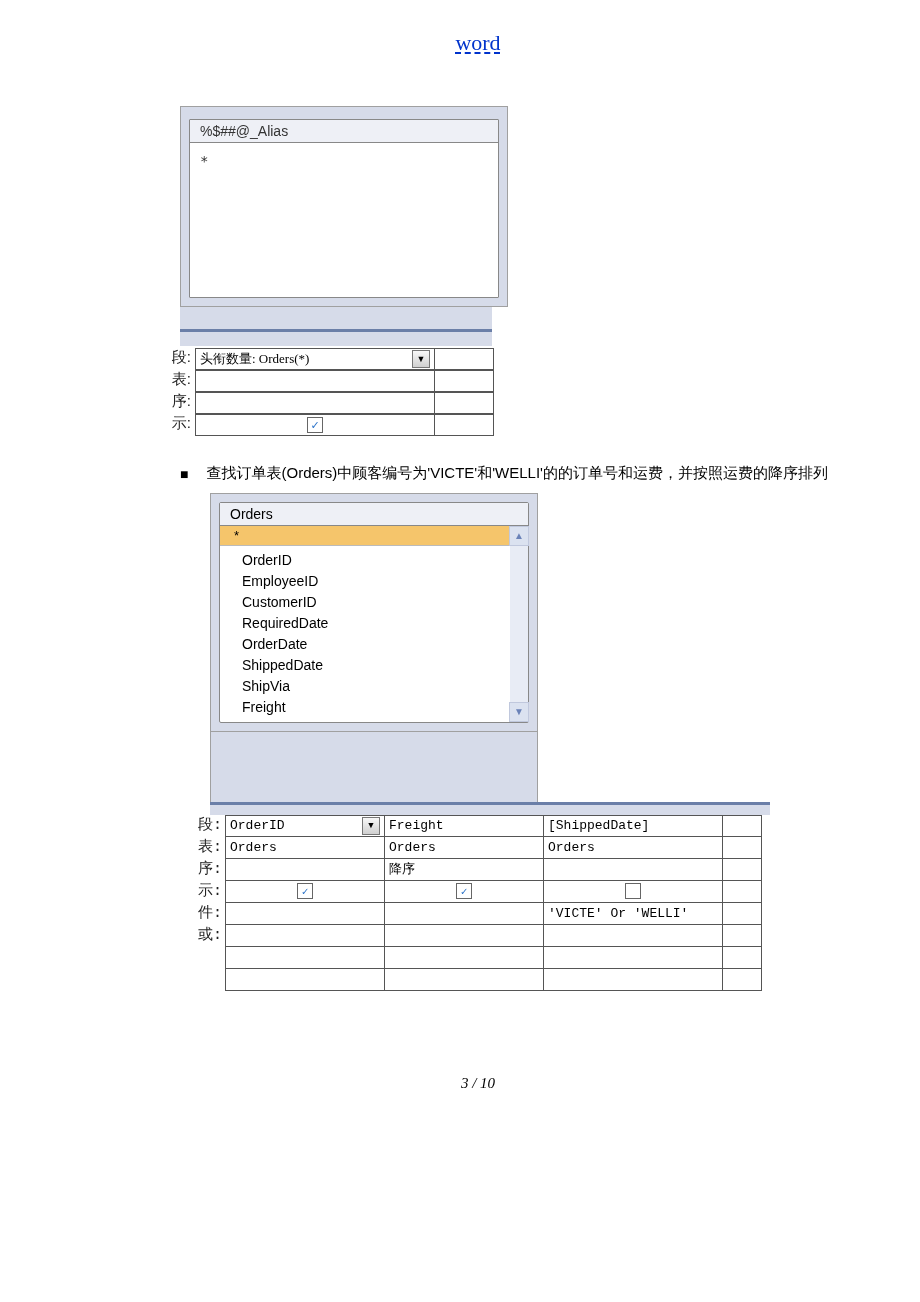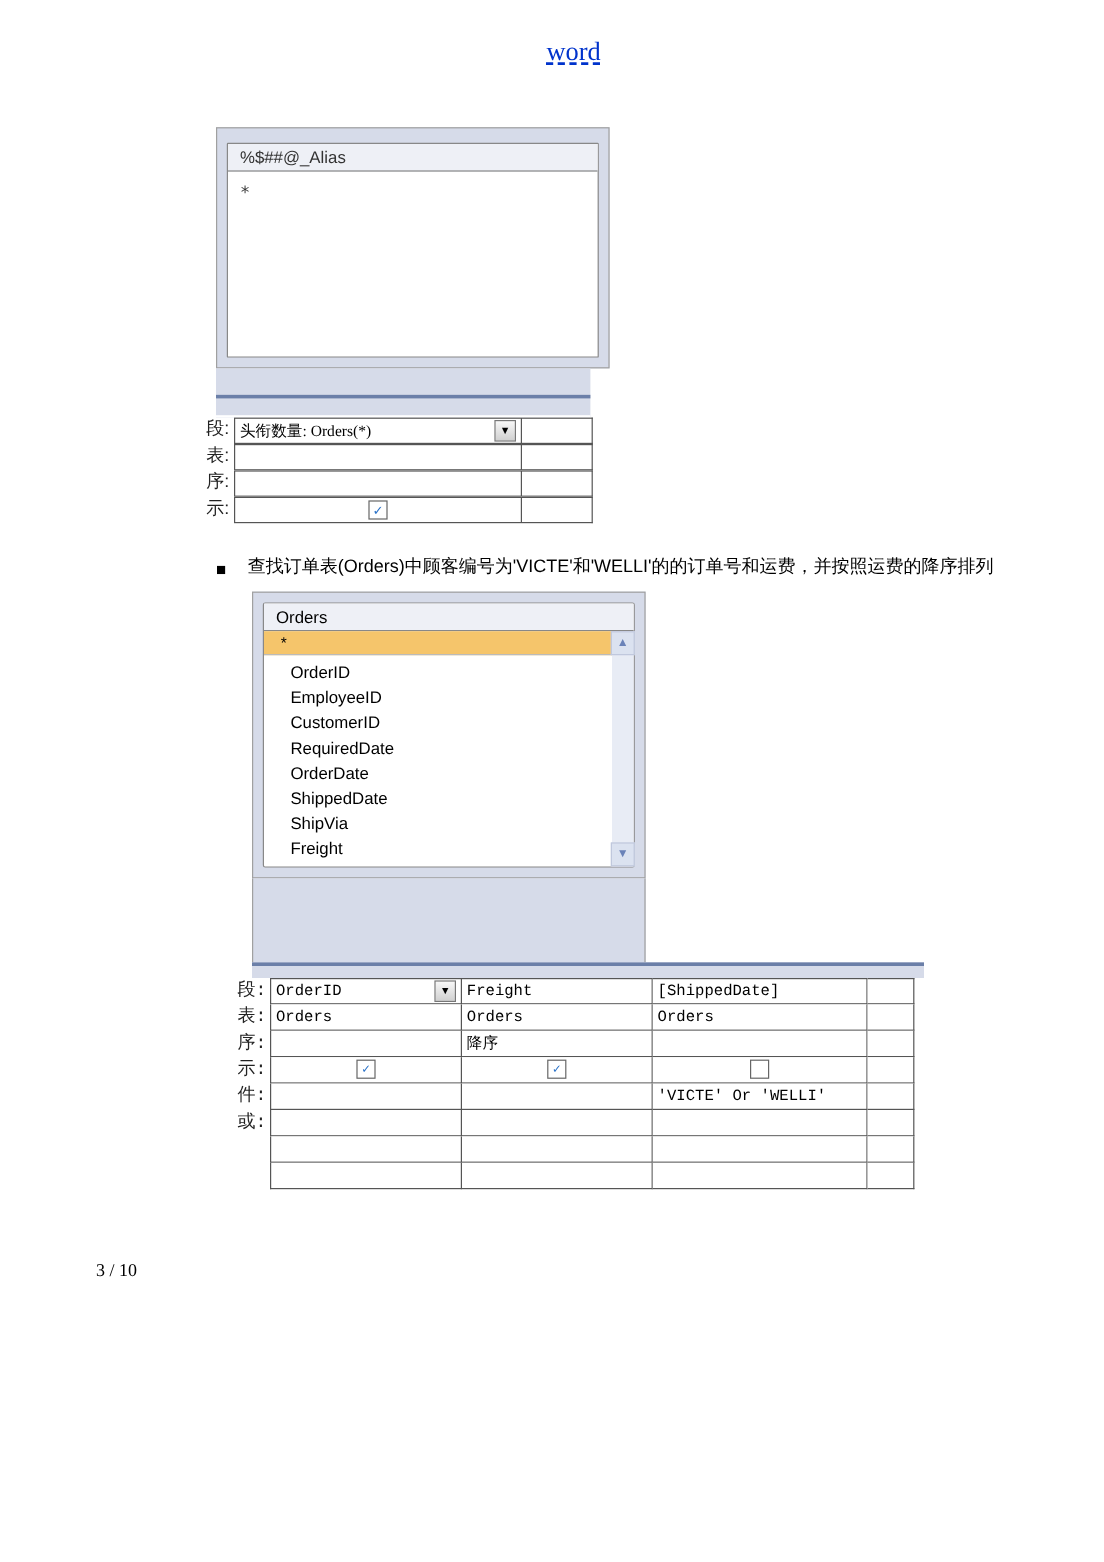--- a/index.html
+++ b/index.html
@@ -207,23 +207,25 @@
     display: flex;
     align-items: center;
     position: relative;
   }
   .grid2-row:first-child .grid2-cell { border-top:1px solid #555; }
   .grid2-cell + .grid2-cell { border-left: none; }
   .grid2-cell.last { width: 30px; }
   .grid2-cell .chk { margin: 0 auto; }
 
   .page-num {
-    font-size: 15px;
-    margin-top: 60px;
+    text-align: center;
+    font-size: 15px;
+    margin-top: 84px;
     font-family: "Times New Roman", serif;
+    font-style: italic;
   }
 </style>
 </head>
 <body>
 
 <div class="page">
 
   <div class="word-link">word</div>
 
   <div class="qbe-panel">

